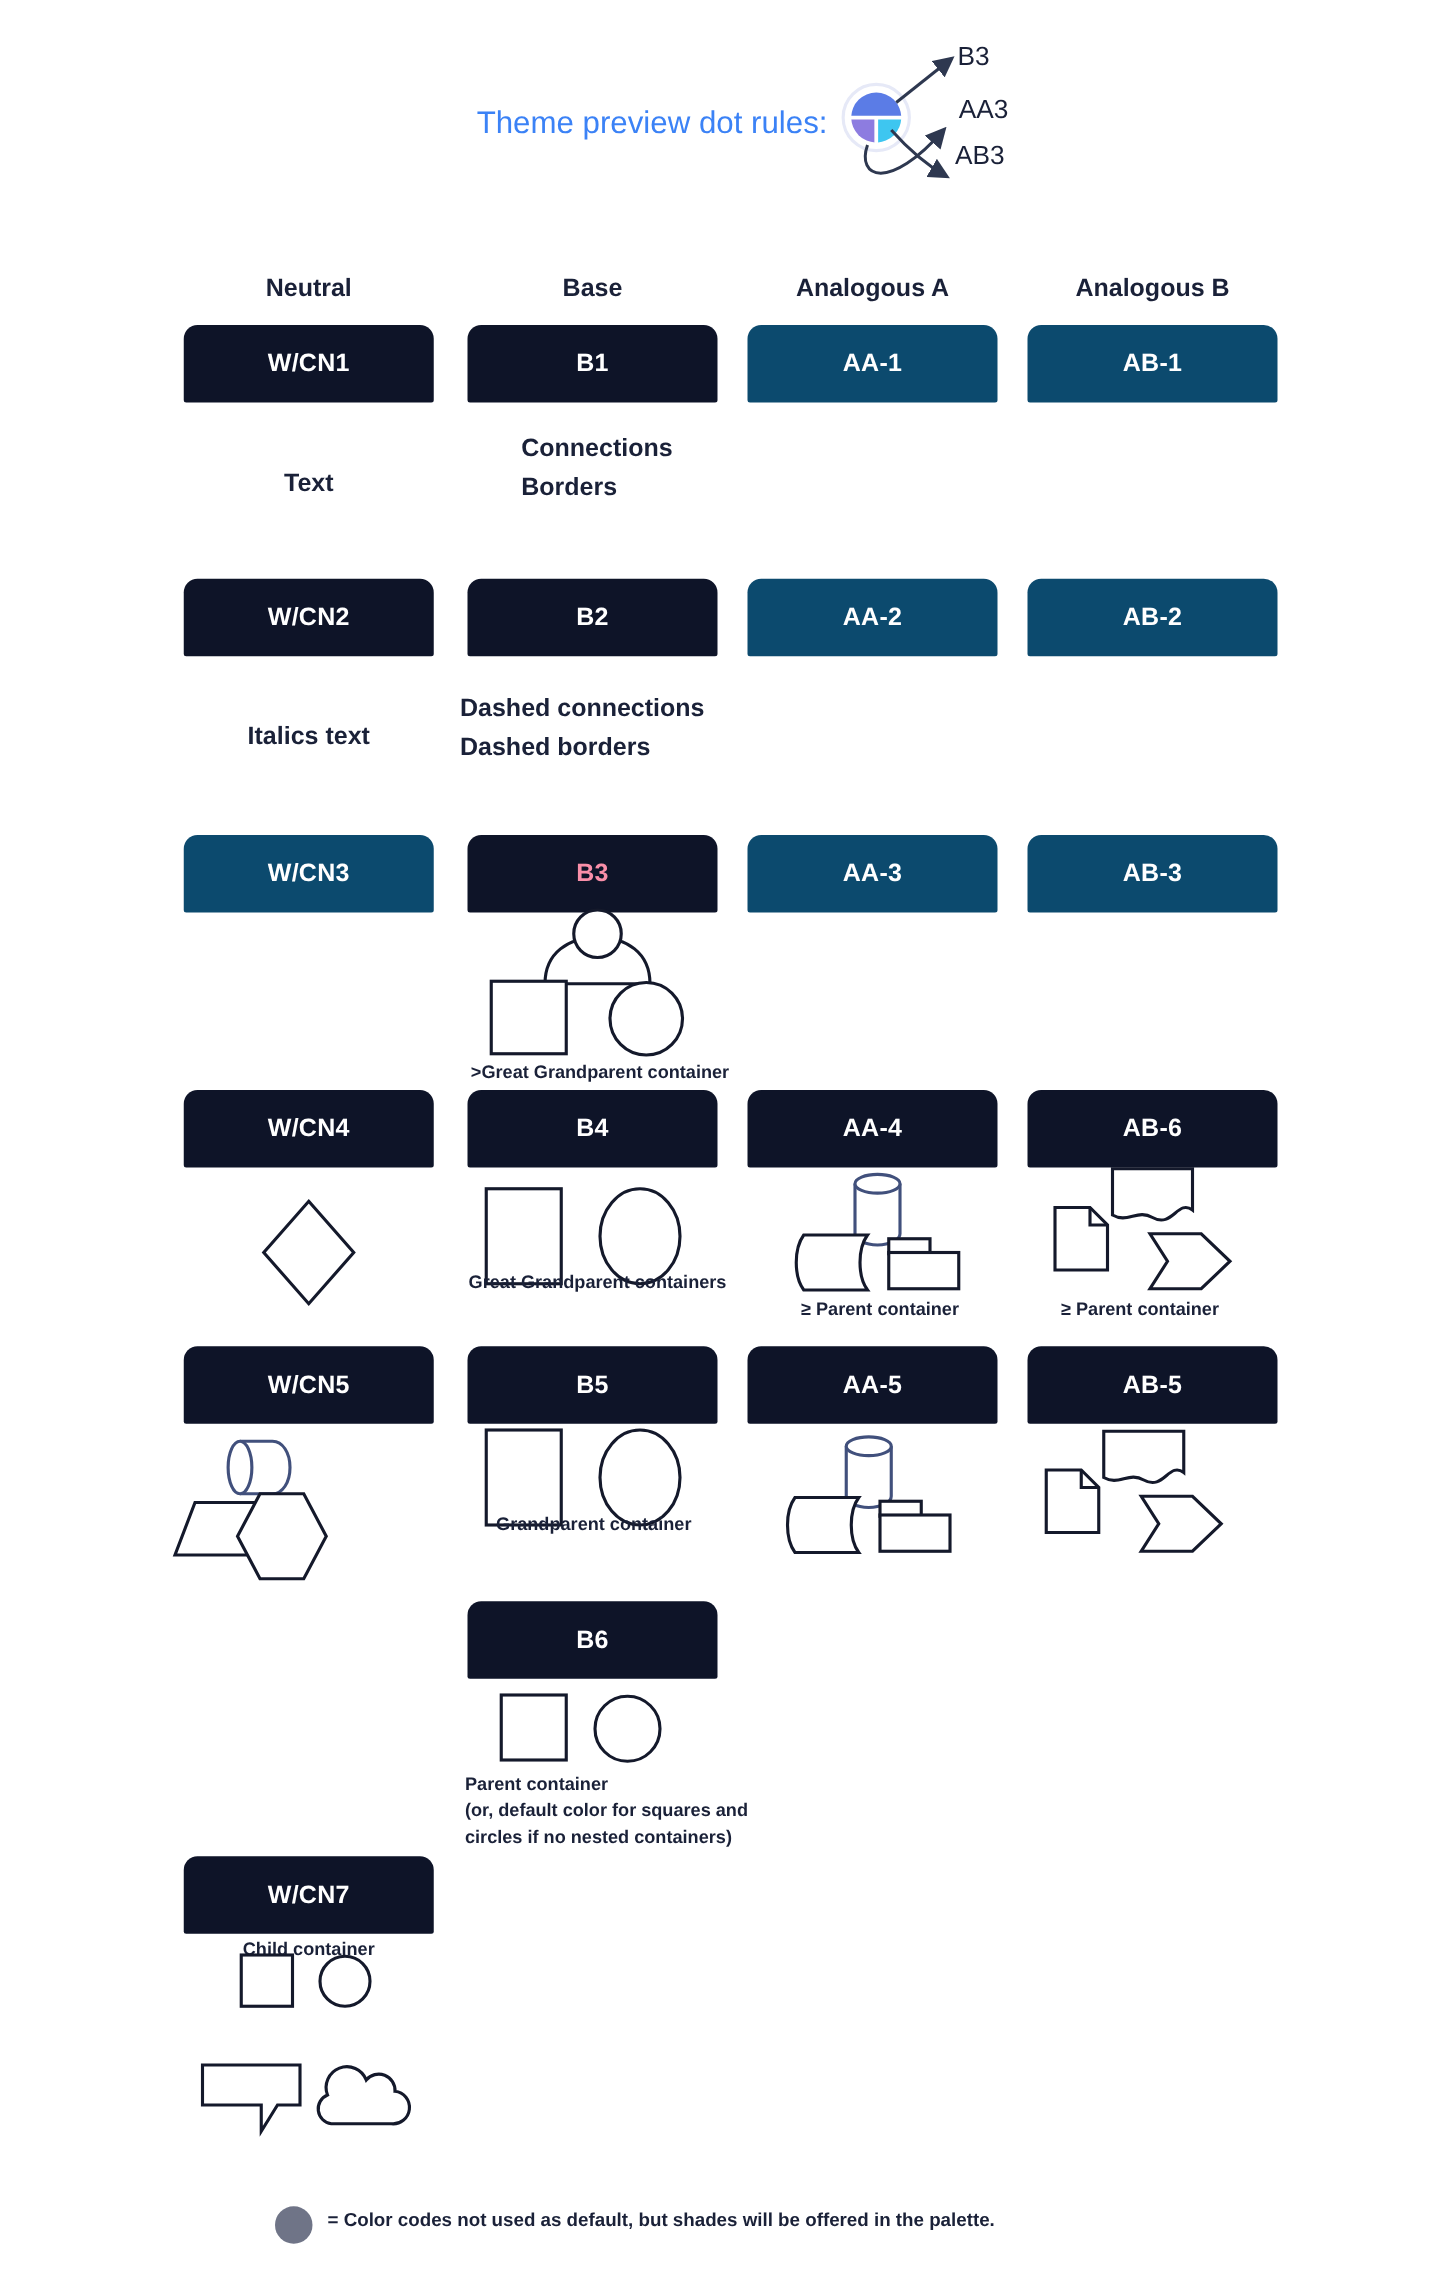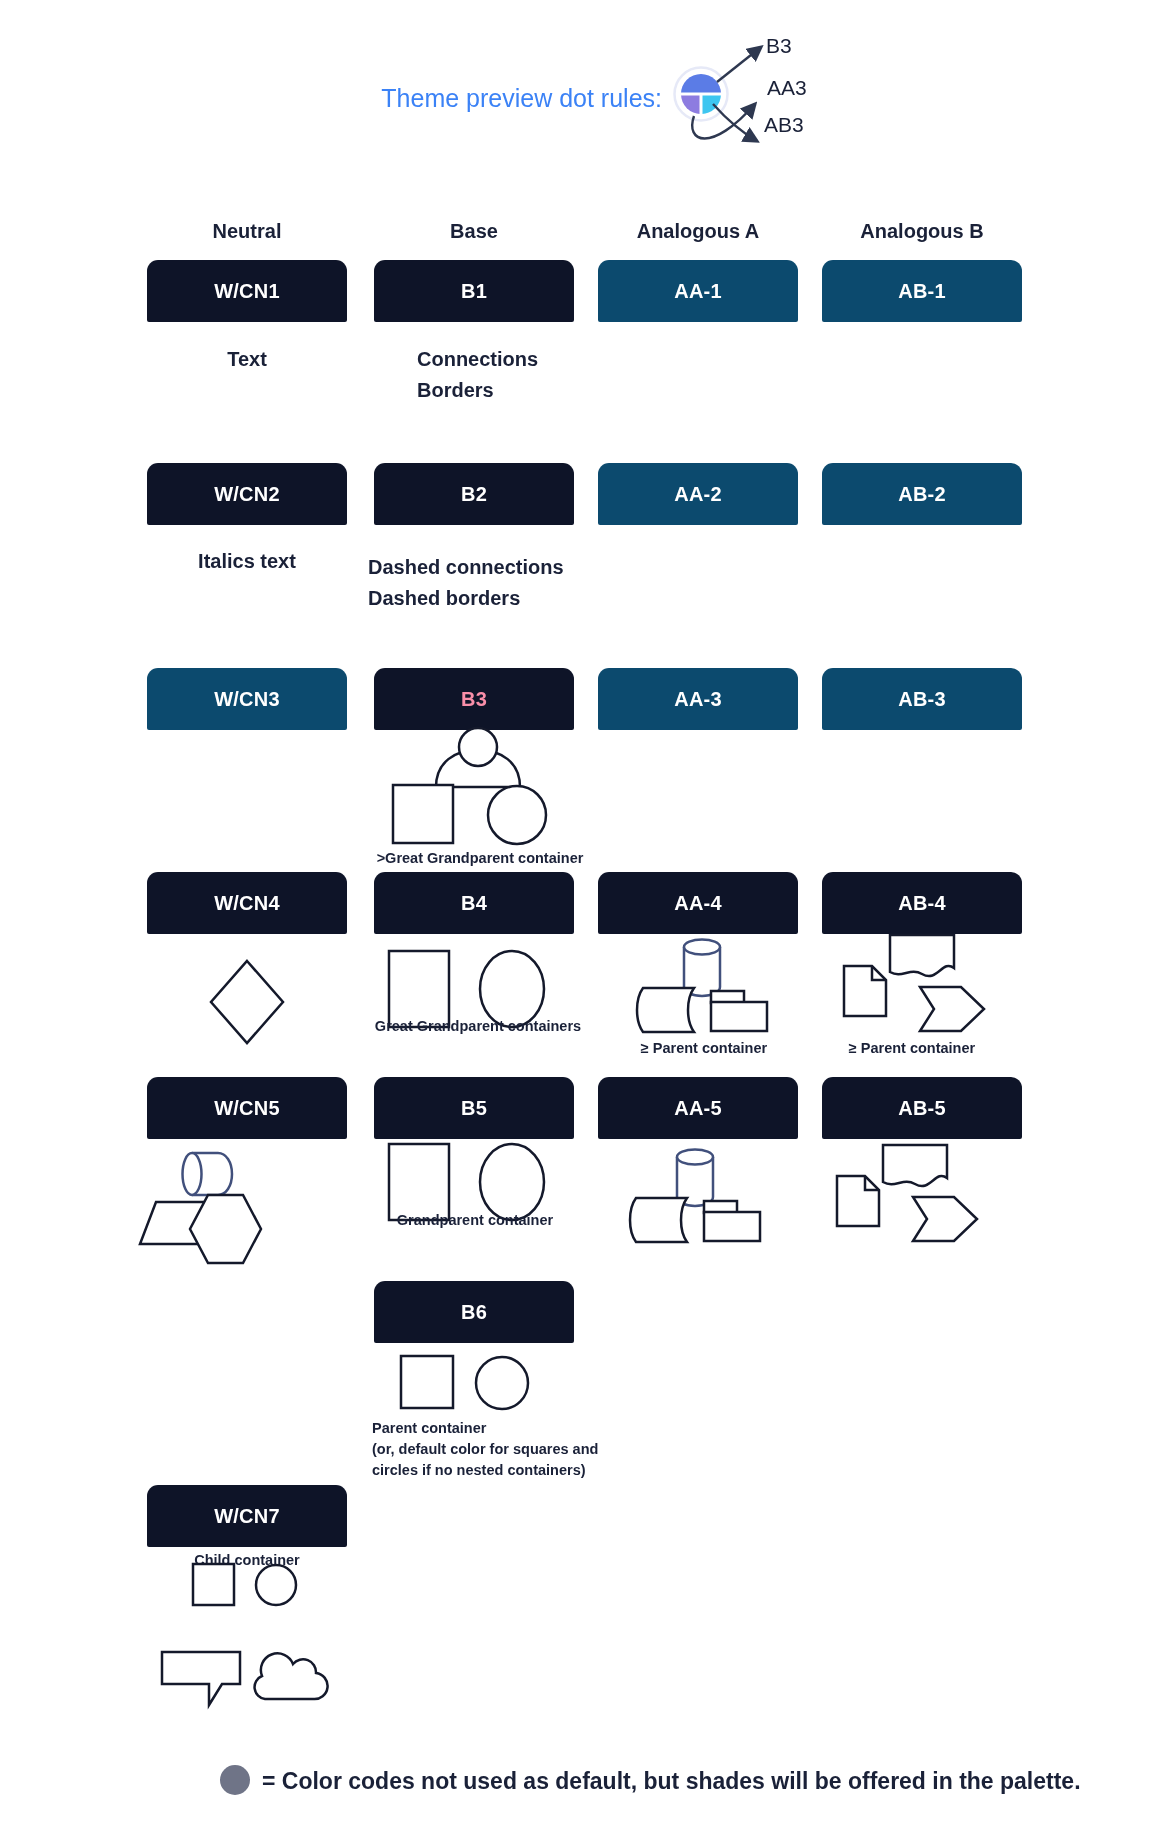--- a/index.html
+++ b/index.html
@@ -11,34 +11,34 @@
   .swatch{position:absolute;width:200px;height:62px;border-radius:11px 11px 2px 2px;
           display:flex;align-items:center;justify-content:center;
           font-size:20px;font-weight:700;color:#ffffff;letter-spacing:.2px;}
   .dark{background:#0E1428;}
   .gray{background:#0c4a6e;}
   .pink-text{color:#F98FA9;}
   .c1{left:147px;}.c2{left:374px;}.c3{left:598px;}.c4{left:822px;}
   .r1{top:260px;}.r2{top:463px;}.r3{top:668px;}.r4{top:872px;}
   .r5{top:1077px;}.r6{top:1281px;}.r7{top:1485px;}
   .note{position:absolute;font-size:20px;font-weight:700;color:#1A2138;line-height:30px;}
-  .note.center{width:200px;text-align:center;}
+  .note.center{width:200px;text-align:center;margin-top:28px;}
   .smallnote{position:absolute;font-size:14.5px;font-weight:700;color:#1A2138;line-height:20px;}
   .smallnote.center{text-align:center;}
   .title{position:absolute;left:280px;top:84px;width:382px;text-align:right;
          font-size:25px;font-weight:500;color:#3b82f6;}
   .dotlabel{position:absolute;font-size:21px;font-weight:500;color:#1A2138;}
   svg{position:absolute;overflow:visible;}
   .ink{stroke:#14192B;stroke-width:2.5;fill:#ffffff;}
   .ink-line{stroke:#14192B;stroke-width:2.5;fill:none;}
   .blueink{stroke:#41507C;stroke-width:2.5;fill:#ffffff;}
   .arrow{stroke:#2E3850;stroke-width:2.4;fill:none;}
   .legend-dot{position:absolute;left:220px;top:1765px;width:30px;height:30px;border-radius:50%;
               background:#6F7487;}
-  .legend-text{position:absolute;left:262px;top:1768px;font-size:23px;font-weight:700;color:#1A2138;}
+  .legend-text{position:absolute;left:262px;top:1768px;font-size:15px;font-weight:700;color:#1A2138;}
 </style>
 </head>
 <body>
 
 <div id="canvas">
 
   <svg width="0" height="0">
     <defs>
       <marker id="arr" viewBox="0 0 10 10" refX="8" refY="5" markerWidth="7" markerHeight="7" orient="auto-start-reverse">
         <path d="M0,0 L10,5 L0,10 Z" fill="#2E3850"></path>
@@ -125,21 +125,21 @@
     <path class="ink" d="M58,60 C58,35 77,23 100,23 C123,23 142,35 142,60 Z"></path>
     <circle class="ink" cx="100" cy="20" r="19"></circle>
     <rect class="ink" x="15" y="58" width="60" height="58"></rect>
     <circle class="ink" cx="139" cy="88" r="29"></circle>
   </svg>
   <div class="smallnote center" style="left:374px;top:848px;width:212px;">&gt;Great Grandparent container</div>
 
   <div class="swatch dark c1 r4">W/CN4</div>
   <div class="swatch dark c2 r4">B4</div>
   <div class="swatch dark c3 r4">AA-4</div>
-  <div class="swatch dark c4 r4">AB-4</div>
+  <div class="swatch dark c4 r4">AB-6</div>
 
   <svg class="abs" style="left:210px;top:960px;" width="74" height="84">
     <polygon class="ink" points="37,1 73,42 37,83 1,42"></polygon>
   </svg>
   <svg class="abs" style="left:388px;top:950px;" width="160" height="80">
     <use href="#sq-ellipse"></use>
   </svg>
   <div class="smallnote center" style="left:374px;top:1016px;width:208px;">Great Grandparent containers</div>
 
   <svg class="abs" style="left:625px;top:935px;" width="160" height="105">

